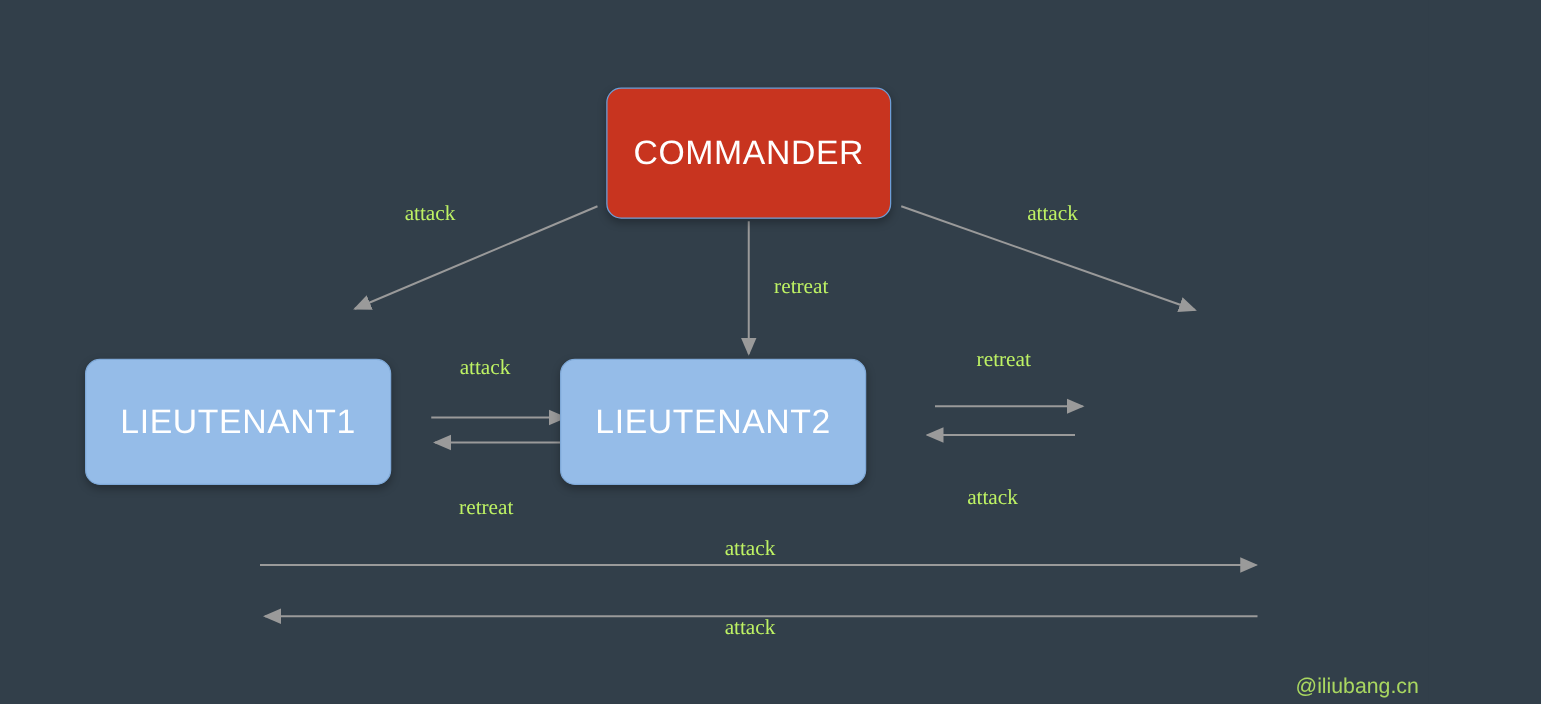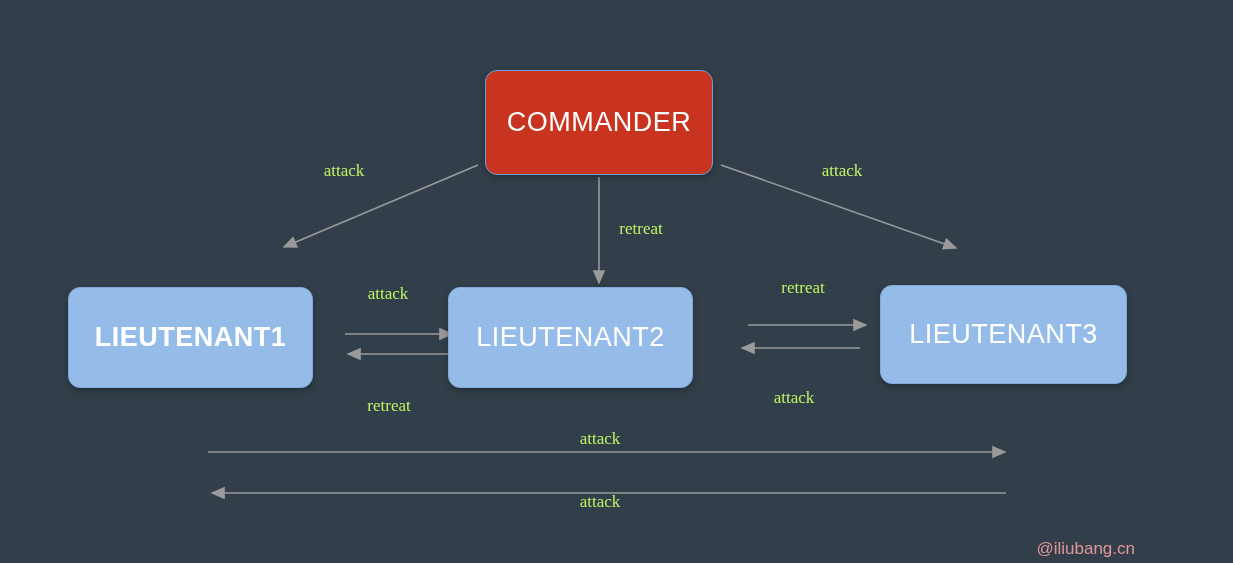--- a/index.html
+++ b/index.html
@@ -50,21 +50,21 @@
     left: 0;
     top: 0;
     width: 1233px;
     height: 563px;
     pointer-events: none;
   }
   .watermark {
     position: absolute;
     right: 8px;
     bottom: 4px;
-    color: #fca5a5;
+    color: #bef264;
     font-family: "Liberation Sans", sans-serif;
     font-size: 17px;
     opacity: 0.85;
   }
 </style>
 </head>
 <body>
 
 <div id="canvas">
 
@@ -91,31 +91,28 @@
 
     <line x1="208" y1="452" x2="1005" y2="452" stroke="#9a9a9a" stroke-width="1.6" marker-end="url(#arrowhead)"></line>
 
     <line x1="1006" y1="493" x2="212" y2="493" stroke="#9a9a9a" stroke-width="1.6" marker-end="url(#arrowhead)"></line>
   </svg>
 
   <div class="node commander" style="left:485px; top:70px; width:228px; height:105px;">
     <span>COMMANDER</span>
   </div>
 
-  <div class="node lieutenant" style="left:68px; top:287px; width:245px; height:101px;font-weight:bold;">
+  <div class="node lieutenant" style="left:68px; top:287px; width:245px; height:101px;">
     <span>LIEUTENANT1</span>
   </div>
 
   <div class="node lieutenant" style="left:448px; top:287px; width:245px; height:101px;">
     <span>LIEUTENANT2</span>
   </div>
 
-  <div class="node lieutenant" style="left:880px; top:285px; width:247px; height:99px;">
-    <span>LIEUTENANT3</span>
-  </div>
 
   <span class="edge-label" style="left:344px; top:171px;">attack</span>
 
   <span class="edge-label" style="left:641px; top:229px;">retreat</span>
 
   <span class="edge-label" style="left:842px; top:171px;">attack</span>
 
   <span class="edge-label" style="left:388px; top:294px;">attack</span>
 
   <span class="edge-label" style="left:389px; top:406px;">retreat</span>

